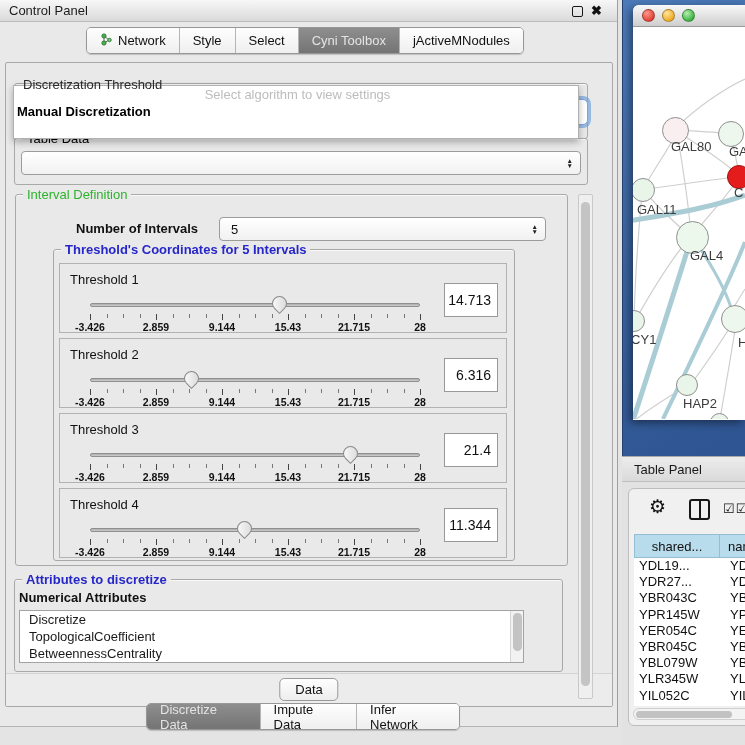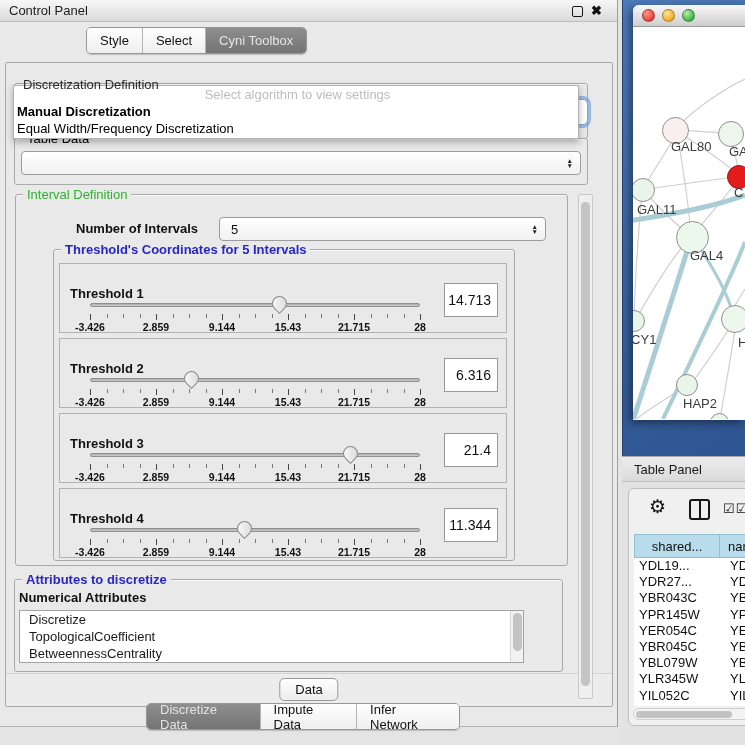--- a/index.html
+++ b/index.html
@@ -52,21 +52,21 @@
   
   .combo { position:absolute; background:linear-gradient(#ffffff,#f1f1f1); border:1px solid #9c9c9c;
     border-radius:4px; font-size:13px; color:#111; display:flex; align-items:center;
     padding:0 22px 0 11px; height:24px; }
   .stepper { position:absolute; right:7px; top:50%; transform:translateY(-50%);
     display:flex; flex-direction:column; line-height:5px; font-size:6.5px; color:#222; }
 
   
   .th-box { position:absolute; left:53px; width:448px; height:70px;
     border:1px solid #b2b2b2; background:#e9e9e9; }
-  .th-label { position:absolute; left:10px; top:22px; font-size:13px; font-weight:bold; color:#111; }
+  .th-label { position:absolute; left:10px; top:8px; font-size:13px; font-weight:normal; color:#111; }
   .slider { position:absolute; left:30px; top:38px; width:330px; height:8px; }
   .track { position:absolute; left:0; right:0; top:1px; height:4px; border:1px solid #8f8f8f;
     border-radius:3px; background:linear-gradient(#ababab,#cfcfcf); }
   .thumb { position:absolute; top:-6px; width:15px; height:15px; margin-left:-8px;
     background:linear-gradient(135deg,#fdfdfd,#d7d7d7); border:1px solid #898989;
     border-radius:50% 50% 50% 0; transform:rotate(-45deg); z-index:2; }
   .ticks { position:absolute; left:30px; top:50px; width:330px; height:7px; }
   .tick { position:absolute; top:0; width:1px; height:4px; background:#777; }
   .tick.major { height:6px; background:#444; }
   .tick-labels { position:absolute; left:30px; top:57px; width:330px; height:11px; }
@@ -150,40 +150,53 @@
 
   <div class="cp-window">
     <div class="titlebar">
       <span class="title">Control Panel</span>
       <span class="float-ico"></span>
       <span class="close-ico">✖</span>
     </div>
 
     <div class="tabbar-top seg" id="top-tabs">
         <div class="seg-item">
+          <span><svg width="13" height="13" viewBox="0 0 13 13">
+              <line x1="4" y1="3" x2="9" y2="7" stroke="#6a6a6a"></line>
+              <line x1="4" y1="10" x2="9" y2="7" stroke="#6a6a6a"></line>
+              <line x1="4" y1="3" x2="4" y2="10" stroke="#6a6a6a"></line>
+              <circle cx="4" cy="3" r="2.1" fill="#46b050" stroke="#2d7d35"></circle>
+              <circle cx="4" cy="10" r="2.1" fill="#46b050" stroke="#2d7d35"></circle>
+              <circle cx="9.5" cy="7" r="1.7" fill="#7ed087" stroke="#2d7d35"></circle>
+            </svg></span>
+          <span>Network</span>
+        </div>
+        <div class="seg-item">
           <span>Style</span>
         </div>
         <div class="seg-item">
           <span>Select</span>
         </div>
         <div class="seg-item active">
           <span>Cyni Toolbox</span>
         </div>
+        <div class="seg-item">
+          <span>jActiveMNodules</span>
+        </div>
       </div>
 
     <div class="frame">
 
       <div class="group" style="left:8px; top:20px; width:574px; height:56px;"></div>
-      <span class="disc-label">Discretization Definition</span>
+      <span class="disc-label">Discretization Threshold</span>
       <div class="combo-fragment"></div>
 
       <div class="popup">
         <div class="popup-row popup-placeholder">Select algorithm to view settings</div>
         <div class="popup-row popup-sel">Manual Discretization</div>
-        <div class="popup-row">Equal Width/Frequency Discretization</div>
       </div>
 
       <div class="group" style="left:8px; top:75px; width:574px; height:47px;">
         <span class="group-title" style="left:8px; top:-8px;">Table Data</span>
       </div>
       <div class="combo" style="left:15px; top:88px; width:560px;">
         <span class="stepper">
             <span>▲</span>
             <span>▼</span>
           </span>

